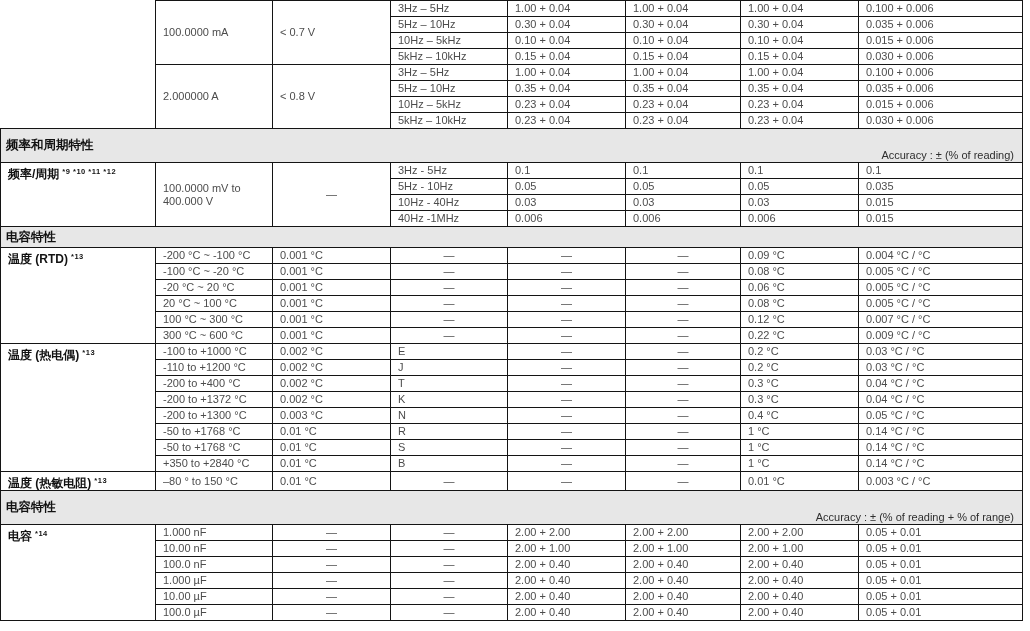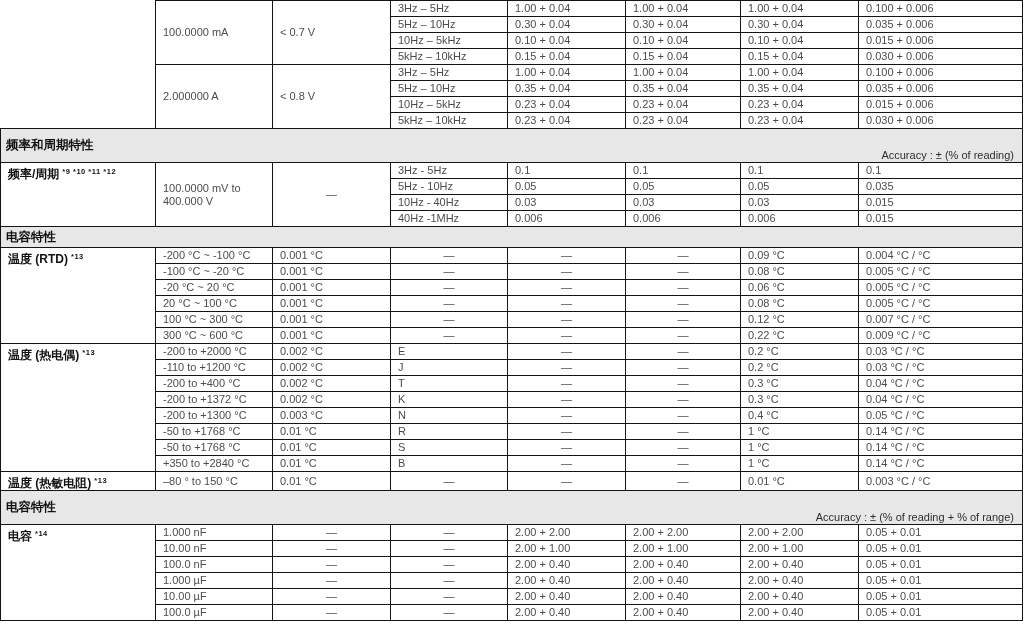--- a/index.html
+++ b/index.html
@@ -204,21 +204,21 @@
         <td>300 °C ~ 600 °C</td>
         <td>0.001 °C</td>
         <td class="ctr">—</td>
         <td class="ctr">—</td>
         <td class="ctr">—</td>
         <td>0.22 °C</td>
         <td>0.009 °C / °C</td>
       </tr>
       <tr>
         <td rowspan="8" class="lbl">温度 (热电偶)<span class="sup">*13</span></td>
-        <td>-200 to +2000 °C</td>
+        <td>-100 to +1000 °C</td>
         <td>0.002 °C</td>
         <td>E</td>
         <td class="ctr">—</td>
         <td class="ctr">—</td>
         <td>0.2 °C</td>
         <td>0.03 °C / °C</td>
       </tr>
       <tr>
         <td>-110 to +1200 °C</td>
         <td>0.002 °C</td>

